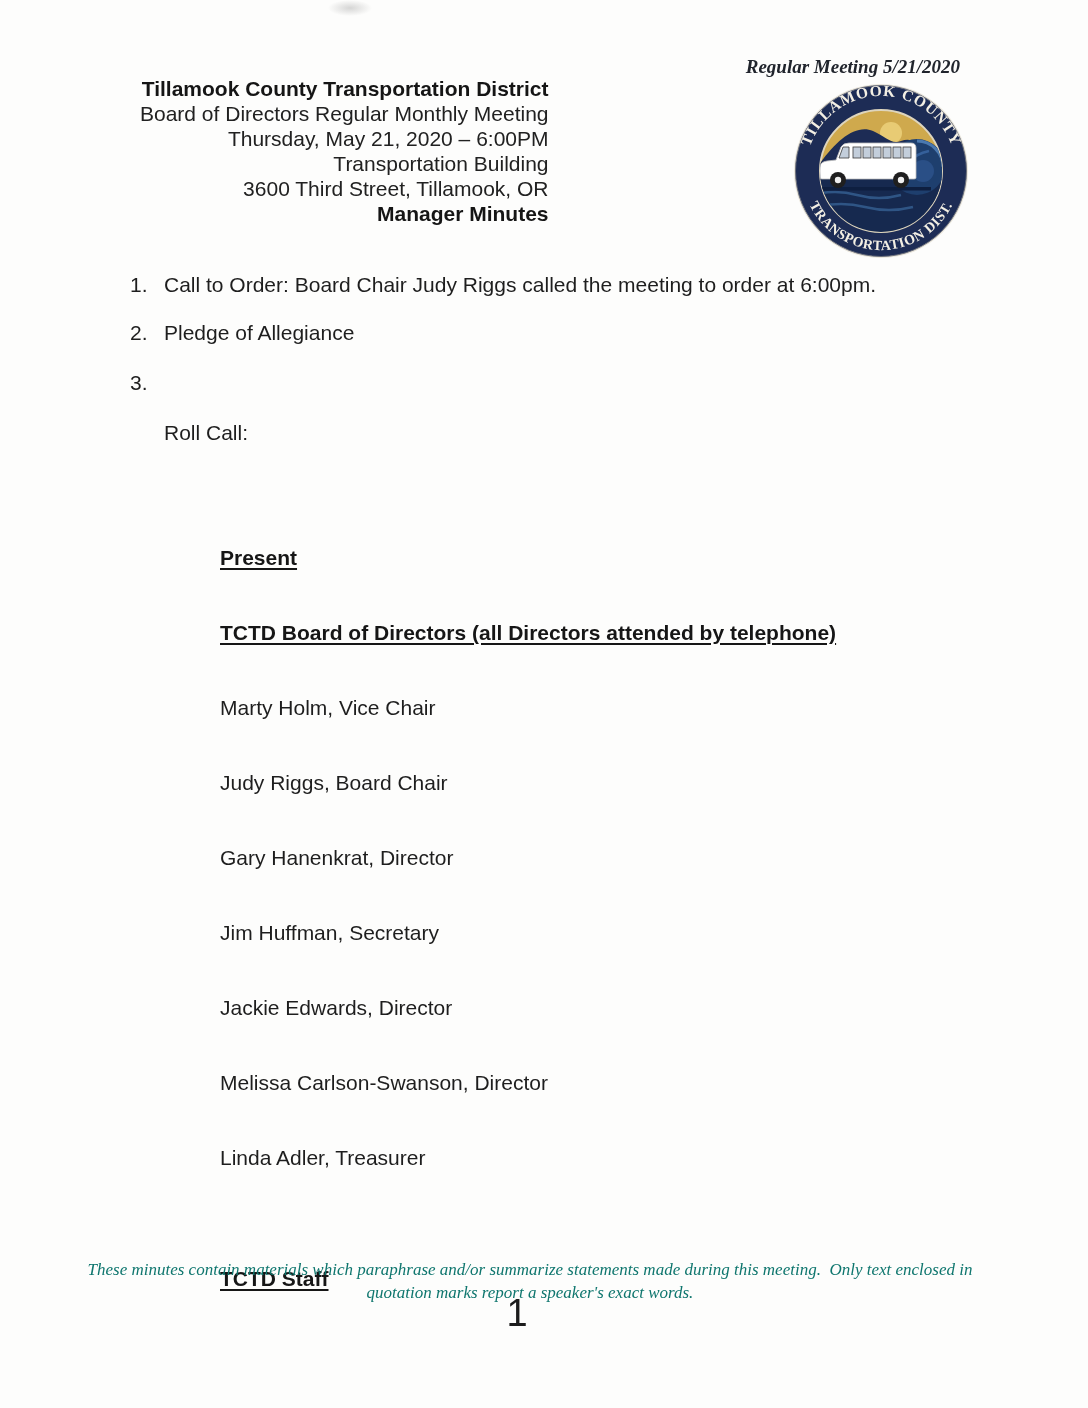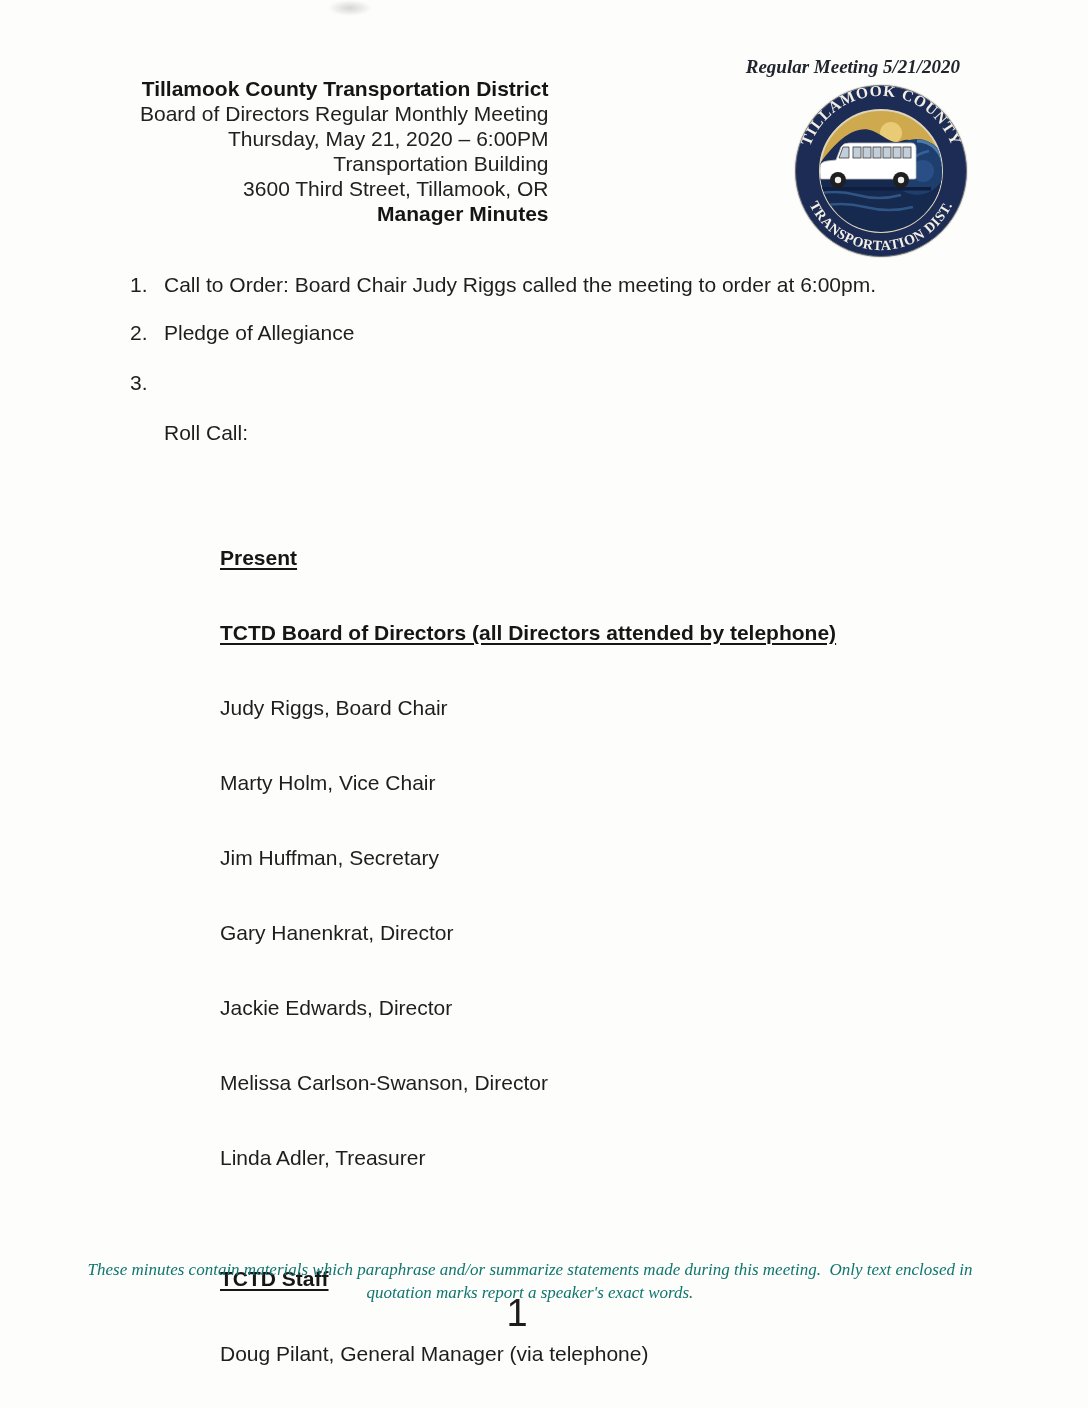--- a/index.html
+++ b/index.html
@@ -176,30 +176,29 @@
       <div class="body">Pledge of Allegiance</div>
     </div>
 
     <div class="item m-item3">
       <div class="num">3.</div>
       <div class="body">
         <div style="white-space:pre-wrap;">Roll Call:</div>
         <div class="roll-block">
           <div class="rc-heading">Present</div>
           <div class="rc-heading">TCTD Board of Directors (all Directors attended by telephone)</div>
+          <div class="rc-line">Marty Holm, Vice Chair</div>
           <div class="rc-line">Judy Riggs, Board Chair</div>
-          <div class="rc-line">Marty Holm, Vice Chair</div>
+          <div class="rc-line">Gary Hanenkrat, Director</div>
           <div class="rc-line">Jim Huffman, Secretary</div>
-          <div class="rc-line">Gary Hanenkrat, Director</div>
           <div class="rc-line">Jackie Edwards, Director</div>
           <div class="rc-line">Melissa Carlson-Swanson, Director</div>
           <div class="rc-line">Linda Adler, Treasurer</div>
 
           <div class="rc-heading gap-staff">TCTD Staff</div>
-          <div class="rc-line">Doug Pilant, General Manager (via telephone)</div>
           
           
           
 
           
           
 
           
           
         </div>

